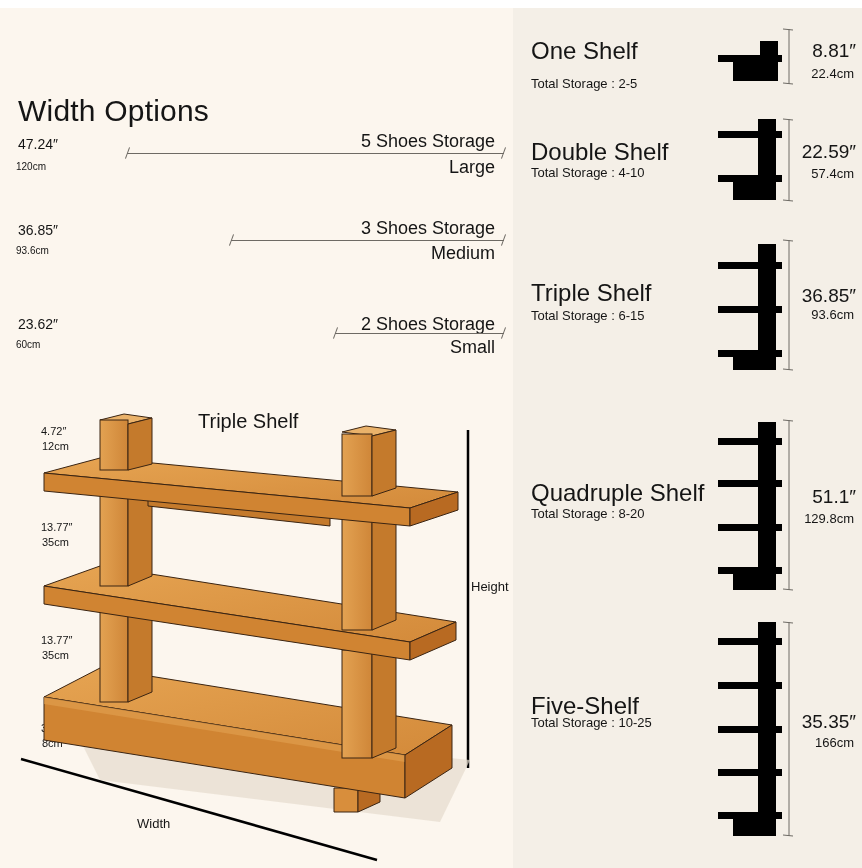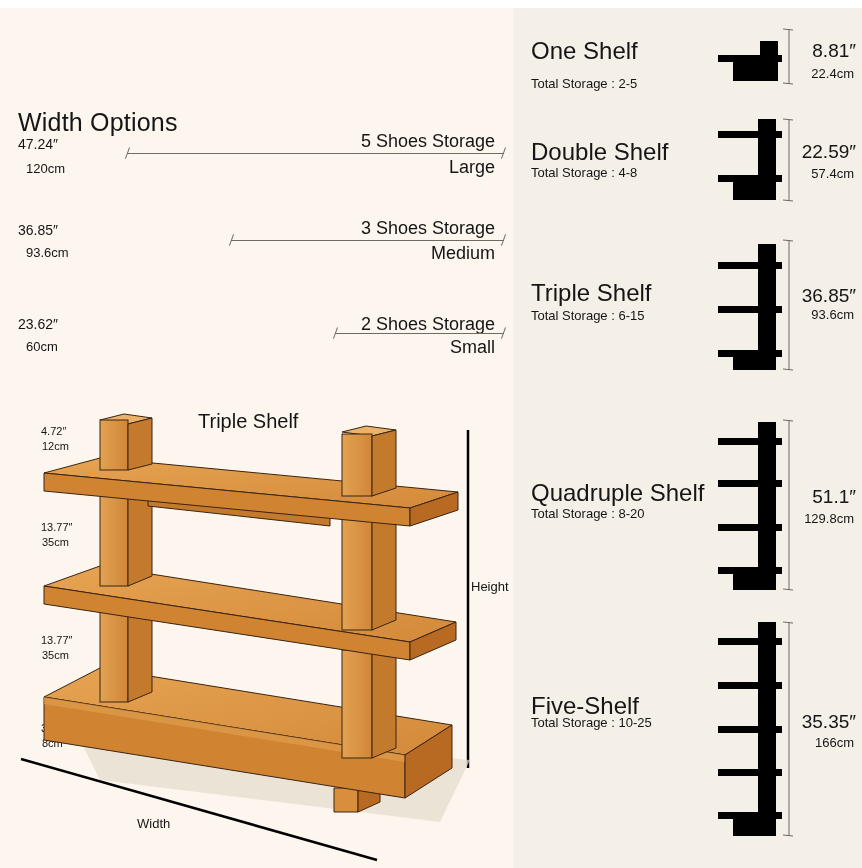--- a/index.html
+++ b/index.html
@@ -11,23 +11,23 @@
   }
   .panel-left {
     position: absolute; left: 0; top: 8px; width: 513px; height: 860px;
     background: #fcf6ee;
   }
   .panel-right {
     position: absolute; left: 513px; top: 8px; width: 349px; height: 860px;
     background: #f4efe7;
   }
   .abs { position: absolute; }
-  .title { font-size: 25px; left: 18px; top: 108px; letter-spacing: 0.2px; }
+  .title { font-size: 30px; left: 18px; top: 94px; letter-spacing: 0.2px; }
   .w-in { font-size: 14px; left: 18px; }
-  .w-cm { font-size: 13px; left: 26px; }
+  .w-cm { font-size: 10px; left: 16px; }
   .w-storage { font-size: 18px; right: 367px; text-align: center; white-space: nowrap; }
   .w-size { font-size: 18px; right: 367px; text-align: right; }
   .dim-line { position: absolute; height: 1px; background: #6e6a64; }
   .tick { position: absolute; width: 1px; height: 12px; background: #6e6a64; transform: rotate(20deg); }
 
   .shelf-name { font-size: 24px; left: 531px; white-space: nowrap; }
   .shelf-storage { font-size: 13px; left: 531px; white-space: nowrap; }
   .h-in { font-size: 19px; right: 6px; text-align: right; }
   .h-cm { font-size: 13px; right: 8px; text-align: right; margin-left: 44px; }
 
@@ -148,21 +148,21 @@
 </svg>
 <svg class="abs" style="left:783px; top:28px;" width="12" height="58">
   <line x1="6" y1="1" x2="6" y2="56" stroke="#6e6a64" stroke-width="1"></line>
   <line x1="0" y1="1" x2="10" y2="2" stroke="#6e6a64"></line>
     <line x1="0" y1="55" x2="10" y2="56" stroke="#6e6a64"></line>
 </svg>
 <div class="abs h-in" style="top:40px">8.81″</div>
 <div class="abs h-cm" style="top:66px">22.4cm</div>
 
 <div class="abs shelf-name" style="top:138px">Double Shelf</div>
-<div class="abs shelf-storage" style="top:165px">Total Storage : 4-8</div>
+<div class="abs shelf-storage" style="top:165px">Total Storage : 4-10</div>
 <svg class="abs" style="left:716px; top:117px;" width="70" height="86">
   <rect x="42" y="2" width="18" height="78" fill="#000"></rect>
   <rect x="2" y="14" width="64" height="7" fill="#000"></rect>
   <rect x="2" y="58" width="64" height="7" fill="#000"></rect>
   <rect x="17" y="65" width="43" height="18" fill="#000"></rect>
 </svg>
 <svg class="abs" style="left:783px; top:117px;" width="12" height="86">
   <line x1="6" y1="2" x2="6" y2="84" stroke="#6e6a64"></line>
   <line x1="0" y1="2" x2="10" y2="3" stroke="#6e6a64"></line>
     <line x1="0" y1="83" x2="10" y2="84" stroke="#6e6a64"></line>

